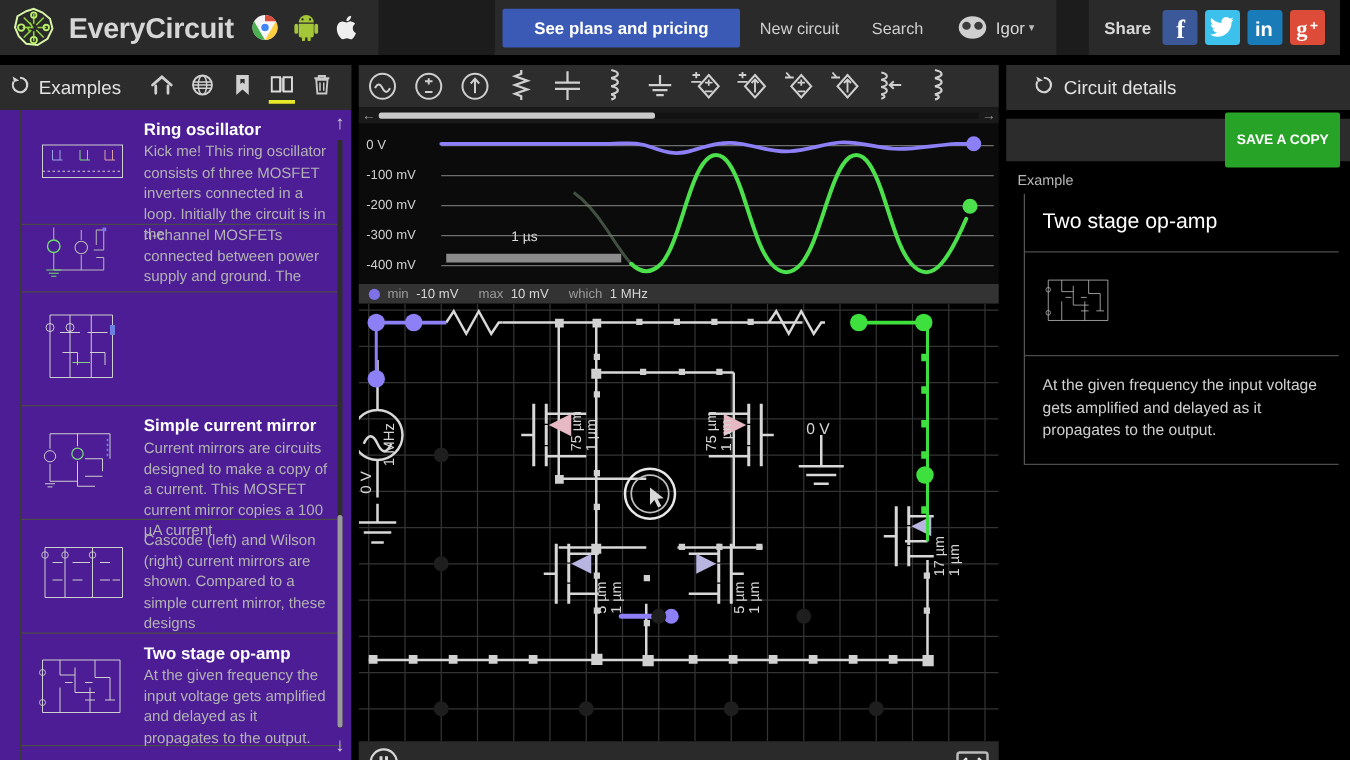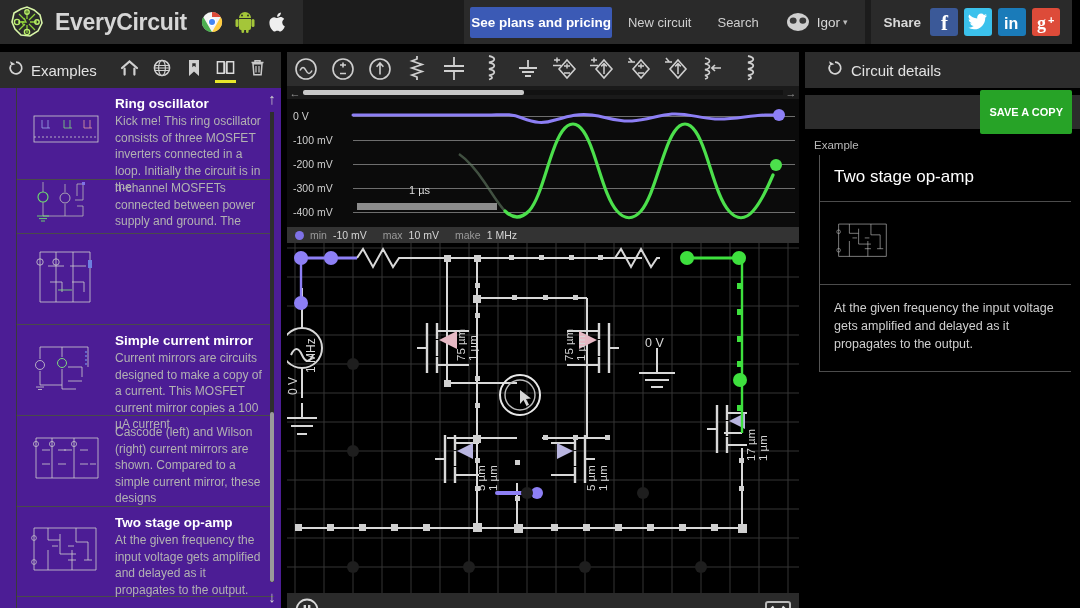--- a/index.html
+++ b/index.html
@@ -24,32 +24,32 @@
     margin-left: 9px; margin-right: 14px;
   }
   .plat-icons { display: flex; align-items: center; gap: 12px; padding-right: 12px; }
   .plat-icons .pi { width: 22px; height: 22px; display:block; }
 
   .topbar-spacer { flex: 1 1 auto; height: 44px; background: #1c1c1c; }
 
   .nav-block { display: flex; align-items: center; height: 44px; background: #2a2a2a; }
   .plans-btn {
     background: #3b5ab5; color: #fff; font-size: 13.5px; font-weight: bold;
-    padding: 8px 1px; margin: 0 16px 0 6px; border-radius: 2px; white-space: nowrap;
+    padding: 8px 25px; margin: 0 16px 0 6px; border-radius: 2px; white-space: nowrap;
     cursor: pointer;
   }
   .nav-link {
     color: #cfcfcf; font-size: 13px; margin-right: 26px; white-space: nowrap; cursor: pointer;
   }
   .user-block { display:flex; align-items:center; margin-right: 18px; cursor:pointer; }
   .avatar { width: 26px; height: 20px; margin-right: 6px; }
   .user-name { color: #d8d8d8; font-size: 13.5px; }
   .caret { color:#bbb; font-size:9px; margin-left:3px; }
 
-  .share-block { display:flex; align-items:center; height:44px; background:#2a2a2a; padding: 0 6px 0 12px; margin-left: 6px;}
+  .share-block { display:flex; align-items:center; height:44px; background:#2a2a2a; padding: 0 6px 0 12px; margin-left: 26px;}
   .share-label { color:#d8d8d8; font-size:13.5px; font-weight:bold; margin-right: 9px; }
   .sq { width: 28px; height: 28px; border-radius: 3px; display:flex; align-items:center; justify-content:center;
         margin-right: 6px; cursor: pointer; }
   .sq svg, .sq span { display:block; }
   .sq-fb { background:#3b5998; }
   .sq-tw { background:#3bc1ec; }
   .sq-li { background:#1a7bb9; }
   .sq-gp { background:#dd4b39; }
 
   
@@ -532,21 +532,21 @@
       <div class="time-lbl">1 µs</div>
       <div class="time-bar"></div>
     </div>
 
     <div class="scope-status">
       <span class="dot-purple"></span>
       <span class="ss-k">min</span>
       <span class="ss-v">-10 mV</span>
       <span class="ss-k">max</span>
       <span class="ss-v">10 mV</span>
-      <span class="ss-k">make</span>
+      <span class="ss-k">which</span>
       <span class="ss-v">1 MHz</span>
     </div>
 
     <div class="schem">
       <svg width="512" height="350" viewBox="0 0 512 350">
 
         <g stroke="#343434" stroke-width="1">
           <path d="M0 5 H512 M0 34 H512 M0 63 H512 M0 92 H512 M0 121 H512 M0 150 H512 M0 179 H512 M0 208 H512 M0 237 H512 M0 266 H512 M0 295 H512 M0 324 H512"></path>
           <path d="M8 0 V350 M37 0 V350 M66 0 V350 M95 0 V350 M124 0 V350 M153 0 V350 M182 0 V350 M211 0 V350 M240 0 V350 M269 0 V350 M298 0 V350 M327 0 V350 M356 0 V350 M385 0 V350 M414 0 V350 M443 0 V350 M472 0 V350 M501 0 V350"></path>
         </g>

